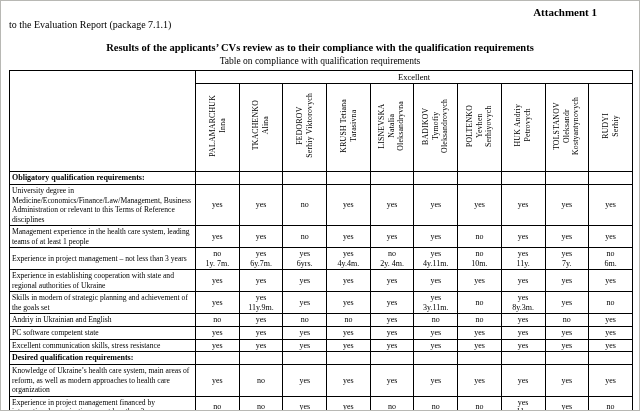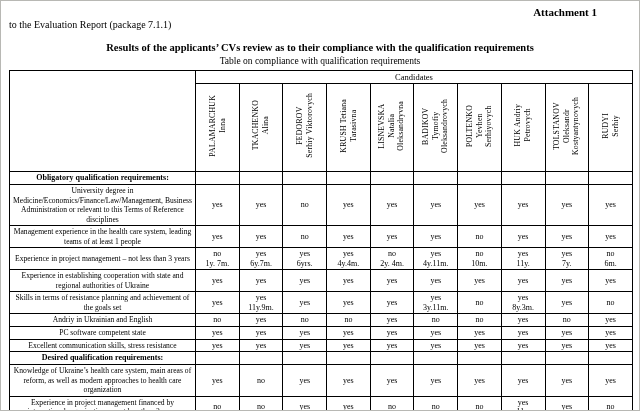--- a/index.html
+++ b/index.html
@@ -76,21 +76,21 @@
     writing-mode: vertical-rl;
     transform: rotate(180deg);
     white-space: pre-line;
     font-size: 7.8px;
     line-height: 1.25;
     letter-spacing: 0.2px;
   }
   td.req {
     font-size: 7.6px;
     line-height: 1.25;
-    text-align: center;
+    text-align: left;
     vertical-align: middle;
     padding-left: 3px;
   }
   td.val {
     font-size: 8px;
     text-align: center;
     vertical-align: middle;
     white-space: pre-line;
     line-height: 1.2;
   }
@@ -109,21 +109,21 @@
 <div class="page">
   <div class="attachment">Attachment 1</div>
   <div class="attachment-sub">to the Evaluation Report (package 7.1.1)</div>
   <div class="title">Results of the applicants’ CVs review as to their compliance with the qualification requirements</div>
   <div class="subtitle">Table on compliance with qualification requirements</div>
 
   <table class="compliance">
     <thead>
       <tr>
         <th class="corner" rowspan="2"></th>
-        <th class="candidates-span" colspan="10">Candidates</th>
+        <th class="candidates-span" colspan="10">Excellent</th>
       </tr>
       <tr id="candidate-row">
           <th class="cand"><span class="vert">PALAMARCHUK
 Inna</span></th>
           <th class="cand"><span class="vert">TKACHENKO
 Alina</span></th>
           <th class="cand"><span class="vert">FEDOROV
 Serhiy Viktorovych</span></th>
           <th class="cand"><span class="vert">KRUSH Tetiana
 Tarasivna</span></th>
@@ -215,21 +215,21 @@
           <td class="val">yes</td>
           <td class="val">yes</td>
           <td class="val">yes</td>
           <td class="val">yes</td>
           <td class="val">yes</td>
           <td class="val">yes</td>
           <td class="val">yes</td>
           <td class="val">yes</td>
         </tr>
         <tr>
-          <td class="req">Skills in terms of resistance planning and achievement of the goals set</td>
+          <td class="req">Skills in modern of strategic planning and achievement of the goals set</td>
           <td class="val">yes</td>
           <td class="val">yes
 11y.9m.</td>
           <td class="val">yes</td>
           <td class="val">yes</td>
           <td class="val">yes</td>
           <td class="val">yes
 3y.11m.</td>
           <td class="val">no</td>
           <td class="val">yes

